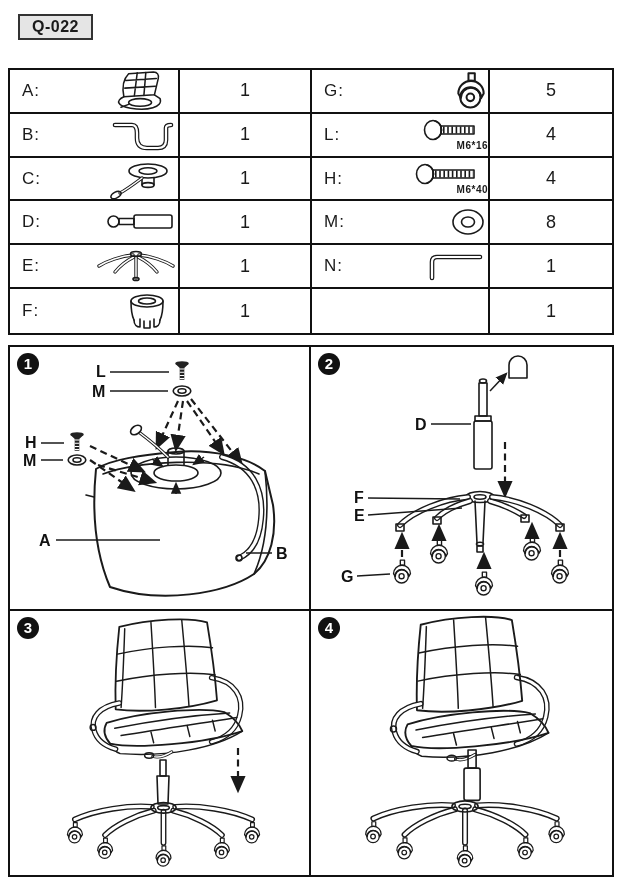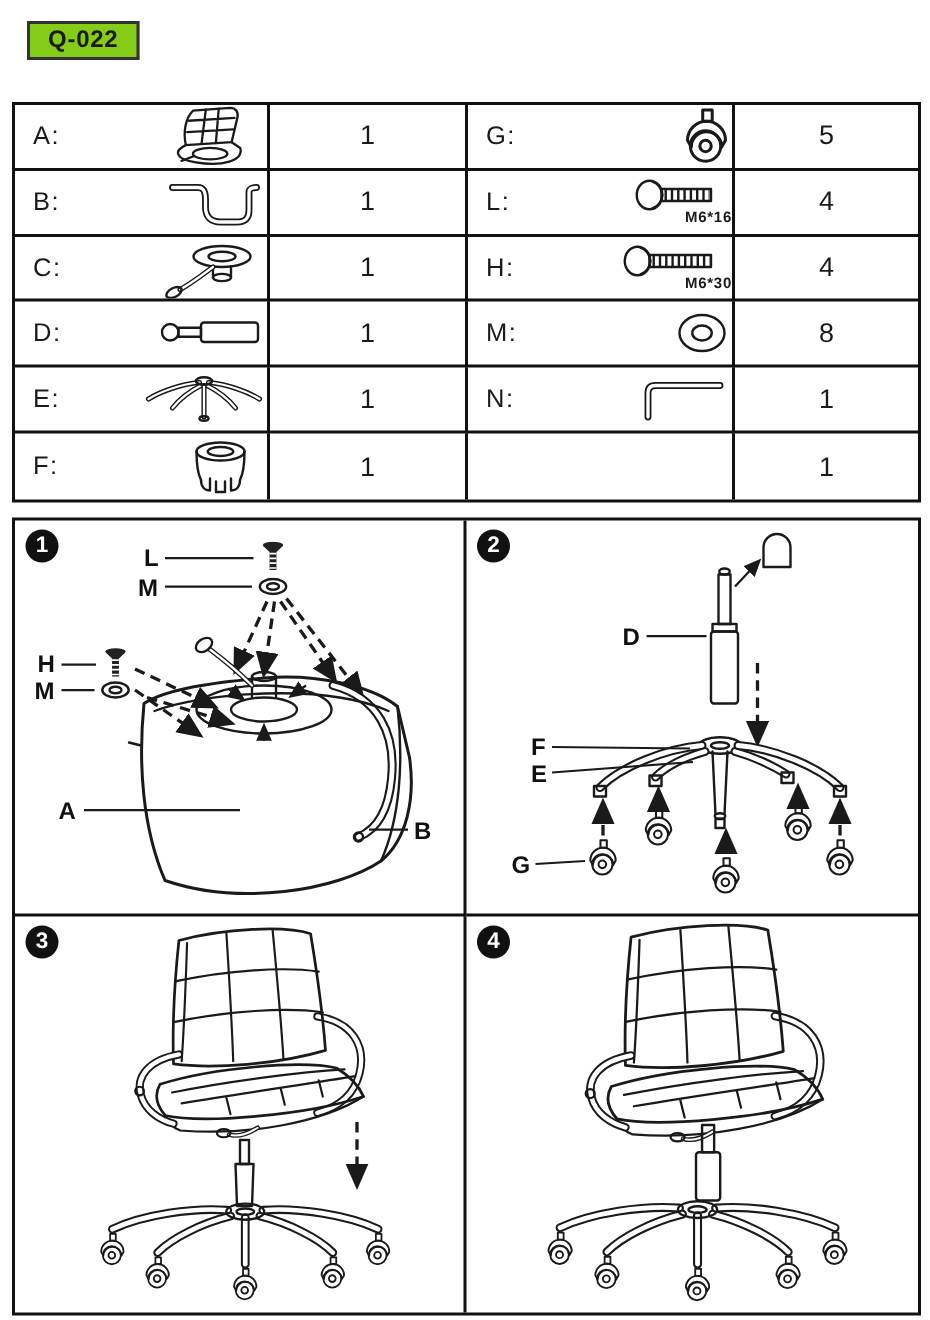--- a/index.html
+++ b/index.html
@@ -1,18 +1,18 @@
 <!DOCTYPE html>
 <html><head>
 <meta charset="utf-8">
 <style>
   html,body{margin:0;padding:0;background:#fff;}
   body{width:620px;height:880px;position:relative;font-family:"Liberation Sans",sans-serif;color:#1a1a1a;}
   .model-box{position:absolute;left:18px;top:14px;border:2px solid #333;padding:2px 12px;
-    font-size:16px;font-weight:bold;letter-spacing:0.5px;background:#84cc16;}
+    font-size:16px;font-weight:bold;letter-spacing:0.5px;background:#e5e5e5;}
   
   .ptable{position:absolute;left:8px;top:68px;width:602px;height:263px;border:2px solid #111;
     display:grid;grid-template-columns:170px 132px 178px 1fr;grid-template-rows:repeat(6,1fr);}
   .cell{border-right:2px solid #111;border-bottom:2px solid #111;display:flex;align-items:center;overflow:hidden;}
   .cell.lastcol{border-right:none;}
   .cell.lastrow{border-bottom:none;}
   .lettercell{padding-left:12px;gap:4px;}
   .pletter{font-size:17px;letter-spacing:1px;min-width:30px;}
   .iconwrap{flex:1;display:flex;flex-direction:column;align-items:flex-end;justify-content:center;}
   .spec{font-size:10px;font-weight:bold;margin-top:-2px;letter-spacing:0.5px;}
@@ -174,21 +174,21 @@
   <div class="cell qtycell">1</div>
   <div class="cell lettercell">
     <span class="pletter">H:</span>
     <span class="iconwrap">
       <svg width="74" height="24" viewBox="0 0 74 24">
         <ellipse cx="11" cy="12" rx="8.5" ry="9.5" class="ln"></ellipse>
         <path class="ln" d="M13,3 A9.5,9.5 0 0 1 13,21"></path>
         <rect x="19" y="8" width="41" height="8" class="ln"></rect>
         <line x1="21" y1="12" x2="59" y2="12" stroke="#1a1a1a" stroke-width="7" stroke-dasharray="1.6 2.6"></line>
       </svg>
-      <span class="spec">M6*30</span>
+      <span class="spec">M6*40</span>
     </span>
   </div>
   <div class="cell qtycell lastcol">4</div>
 
   <div class="cell lettercell">
     <span class="pletter">D:</span>
     <span class="iconwrap">
       <svg width="74" height="22" viewBox="0 0 74 22">
         <rect x="4" y="5" width="11" height="11" rx="5.5" class="ln"></rect>
         <rect x="15" y="7.5" width="15" height="6" class="ln"></rect>

